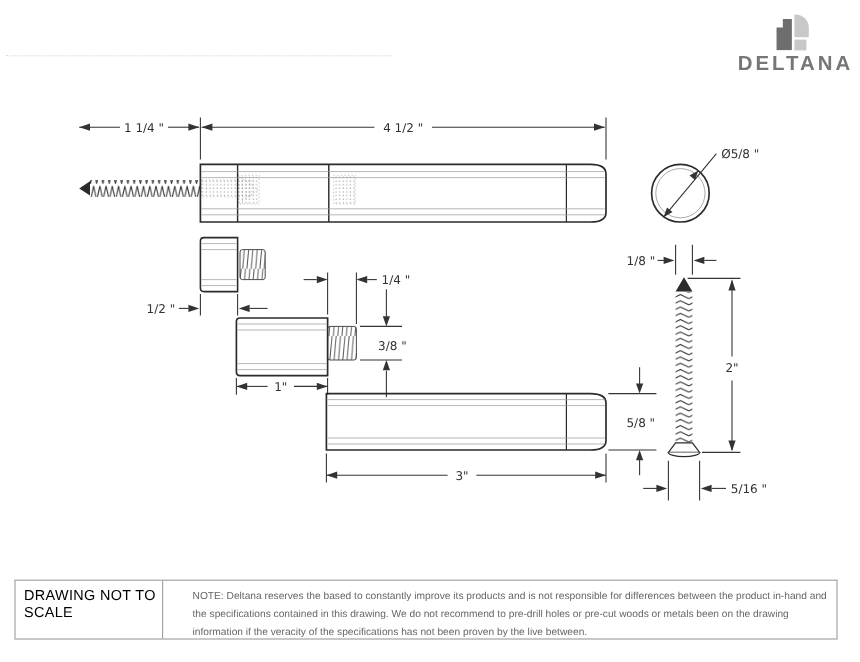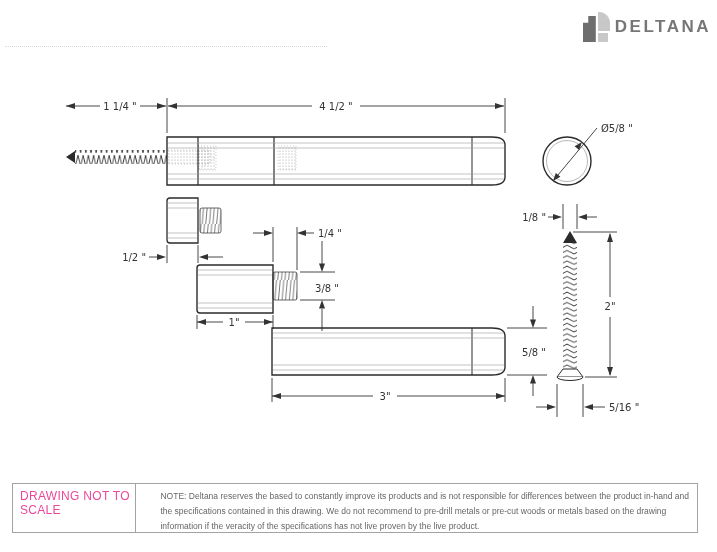--- a/index.html
+++ b/index.html
@@ -3,36 +3,36 @@
 <meta charset="utf-8">
 <style>
   html,body{margin:0;padding:0;background:#fff;}
   .page{position:relative;width:717px;height:552px;background:#ffffff;overflow:hidden;
         font-family:"Liberation Sans","DejaVu Sans",sans-serif;}
   
   .hdr{position:absolute;top:6px;left:8px;}
   .title{font-size:21px;font-weight:bold;color:#3d3d3d;letter-spacing:.5px;}
   .subtitle{margin-top:3px;font-size:11px;font-weight:bold;color:#505050;letter-spacing:.2px;}
   .hdr-rule{position:absolute;top:46px;left:5px;width:322px;border-top:1px dotted #d9d9d9;}
-  .logo{position:absolute;top:10px;right:6px;display:flex;align-items:center;}
+  .logo{position:absolute;top:10px;right:6px;display:flex;align-items:center;flex-direction:column;}
   .logo-icon{position:relative;width:27px;height:33px;margin-right:5px;}
   .logo-dark{position:absolute;left:0;bottom:1px;width:13px;height:29px;background:#6e6e6e;
              clip-path:polygon(0 34%,42% 34%,42% 10%,100% 10%,100% 100%,0 100%);}
   .logo-light-top{position:absolute;left:15px;top:2px;width:12px;height:19px;background:#c8c8c8;
              border-radius:1px 13px 1px 1px;}
   .logo-light-bot{position:absolute;left:15px;top:23px;width:10px;height:9px;background:#c8c8c8;}
   .logo-text{font-size:17px;font-weight:bold;color:#767676;letter-spacing:2.5px;}
   
   svg.draw{position:absolute;top:0;left:0;}
   .dim-label{font-family:"DejaVu Sans",sans-serif;font-size:10px;fill:#333;}
   
   .footer{position:absolute;left:12px;top:483px;width:684px;height:48px;
           border:1px solid #a3a3a3;display:flex;}
   .scale-cell{width:163px;border-right:1px solid #a3a3a3;padding:5px 4px 0 7px;box-sizing:border-box;}
-  .scale-text{font-size:12px;color:#ec4899;letter-spacing:.3px;}
+  .scale-text{font-size:12px;color:#000000;letter-spacing:.3px;}
   .note-cell{flex:1;padding:5px 8px 0 24px;box-sizing:border-box;}
   .note-line{font-size:8.5px;color:#666;line-height:15px;white-space:nowrap;}
 </style>
 </head>
 <body>
 
 <div class="page">
 
   <div class="hdr-rule"></div>
 
@@ -241,18 +241,18 @@
     </g>
     <text class="dim-label" x="609" y="411" text-anchor="start">5/16 "</text>
   </svg>
 
   <div class="footer">
     <div class="scale-cell">
       <div class="scale-text">DRAWING NOT TO SCALE</div>
     </div>
     <div class="note-cell">
       <div class="note-line">NOTE: Deltana reserves the based to constantly improve its products and is not responsible for differences between the product in-hand and</div>
-      <div class="note-line">the specifications contained in this drawing. We do not recommend to pre-drill metals or pre-cut woods or metals based on the drawing</div>
-      <div class="note-line">information if the veracity of the specifications has not live proven by the live product.</div>
+      <div class="note-line">the specifications contained in this drawing. We do not recommend to pre-drill holes or pre-cut woods or metals been on the drawing</div>
+      <div class="note-line">information if the veracity of the specifications has not been proven by the live between.</div>
     </div>
   </div>
 
 </div>
 
 </body></html>

